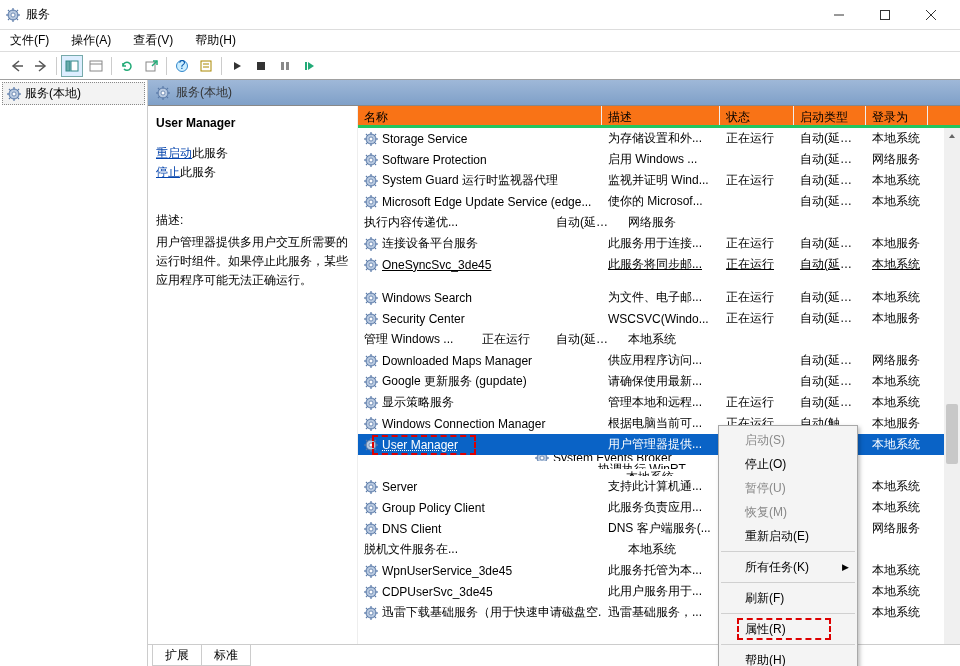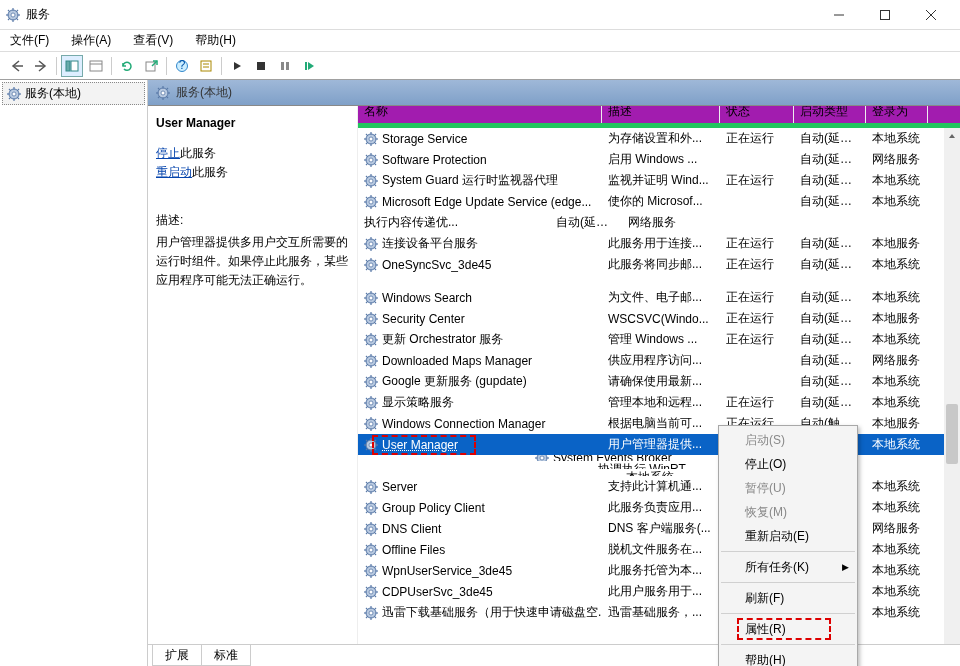--- a/index.html
+++ b/index.html
@@ -33,21 +33,21 @@
 
 .right-body { flex: 1; display: flex; overflow: hidden; }
 .detail-pane { width: 210px; padding: 10px 8px; border-right: 1px solid #eee; }
 .detail-title { font-weight: bold; margin-bottom: 14px; }
 .detail-links { margin-bottom: 30px; line-height: 1.6; }
 .detail-links a { color: #0645ad; text-decoration: underline; }
 .detail-desc-label { margin-bottom: 4px; }
 .detail-desc { line-height: 1.55; }
 
 .list-pane { flex: 1; position: relative; overflow: hidden; }
-.list-header { display: flex; height: 22px; border-bottom: 5px solid #22c55e; background: #a21caf; align-items: flex-end; }
+.list-header { display: flex; height: 22px; border-bottom: 3px solid #22c55e; background: #f97316; }
 .list-header > div { padding: 3px 6px; border-right: 1px solid #eee; }
 .col-name { width: 244px; }
 .col-desc { width: 118px; }
 .col-status { width: 74px; }
 .col-startup { width: 72px; }
 .col-logon { width: 62px; }
 
 .list-body { position: absolute; top: 22px; left: 0; right: 16px; bottom: 0; overflow: hidden; }
 .row { display: flex; height: 21px; align-items: center; }
 .row > div { padding: 0 6px; white-space: nowrap; overflow: hidden; text-overflow: ellipsis; }
@@ -224,22 +224,22 @@
       <svg class="gear">
           <use href="#gear"></use>
         </svg>
       <span>服务(本地)</span>
     </div>
 
     <div class="right-body">
       <div class="detail-pane">
         <div class="detail-title">User Manager</div>
         <div class="detail-links">
+          <div><a href="#">重启动</a><span>此服务</span></div>
           <div><a href="#">停止</a><span>此服务</span></div>
-          <div><a href="#">重启动</a><span>此服务</span></div>
         </div>
         <div class="detail-desc-label">描述:</div>
         <div class="detail-desc">用户管理器提供多用户交互所需要的运行时组件。如果停止此服务，某些应用程序可能无法正确运行。</div>
       </div>
 
       <div class="list-pane">
         <div class="list-header">
           <div class="col-name">名称</div>
           <div class="col-desc">描述</div>
           <div class="col-status">状态</div>
@@ -306,21 +306,21 @@
                 <svg class="gear">
                   <use href="#gear"></use>
                 </svg>
                 <span>连接设备平台服务</span>
               </div>
               <div class="col-desc">此服务用于连接...</div>
               <div class="col-status">正在运行</div>
               <div class="col-startup">自动(延迟...</div>
               <div class="col-logon">本地服务</div>
             </div>
-            <div class="row" style="position: relative;">
+            <div class="row" style="position: relative; text-decoration: underline;">
               <div class="col-name cell-name">
                 <svg class="gear">
                   <use href="#gear"></use>
                 </svg>
                 <span>OneSyncSvc_3de45</span>
               </div>
               <div class="col-desc">此服务将同步邮...</div>
               <div class="col-status">正在运行</div>
               <div class="col-startup">自动(延迟...</div>
               <div class="col-logon">本地系统</div>
@@ -343,26 +343,20 @@
                   <use href="#gear"></use>
                 </svg>
                 <span>Security Center</span>
               </div>
               <div class="col-desc">WSCSVC(Windo...</div>
               <div class="col-status">正在运行</div>
               <div class="col-startup">自动(延迟...</div>
               <div class="col-logon">本地服务</div>
             </div>
             <div class="row" style="position: relative;">
-              <div class="col-name cell-name">
-                <svg class="gear">
-                  <use href="#gear"></use>
-                </svg>
-                <span>更新 Orchestrator 服务</span>
-              </div>
               <div class="col-desc">管理 Windows ...</div>
               <div class="col-status">正在运行</div>
               <div class="col-startup">自动(延迟...</div>
               <div class="col-logon">本地系统</div>
             </div>
             <div class="row" style="position: relative;">
               <div class="col-name cell-name">
                 <svg class="gear">
                   <use href="#gear"></use>
                 </svg>
@@ -464,26 +458,20 @@
                   <use href="#gear"></use>
                 </svg>
                 <span>DNS Client</span>
               </div>
               <div class="col-desc">DNS 客户端服务(...</div>
               <div class="col-status"></div>
               <div class="col-startup"></div>
               <div class="col-logon">网络服务</div>
             </div>
             <div class="row" style="position: relative;">
-              <div class="col-name cell-name">
-                <svg class="gear">
-                  <use href="#gear"></use>
-                </svg>
-                <span>Offline Files</span>
-              </div>
               <div class="col-desc">脱机文件服务在...</div>
               <div class="col-status"></div>
               <div class="col-startup"></div>
               <div class="col-logon">本地系统</div>
             </div>
             <div class="row" style="position: relative;">
               <div class="col-name cell-name">
                 <svg class="gear">
                   <use href="#gear"></use>
                 </svg>

